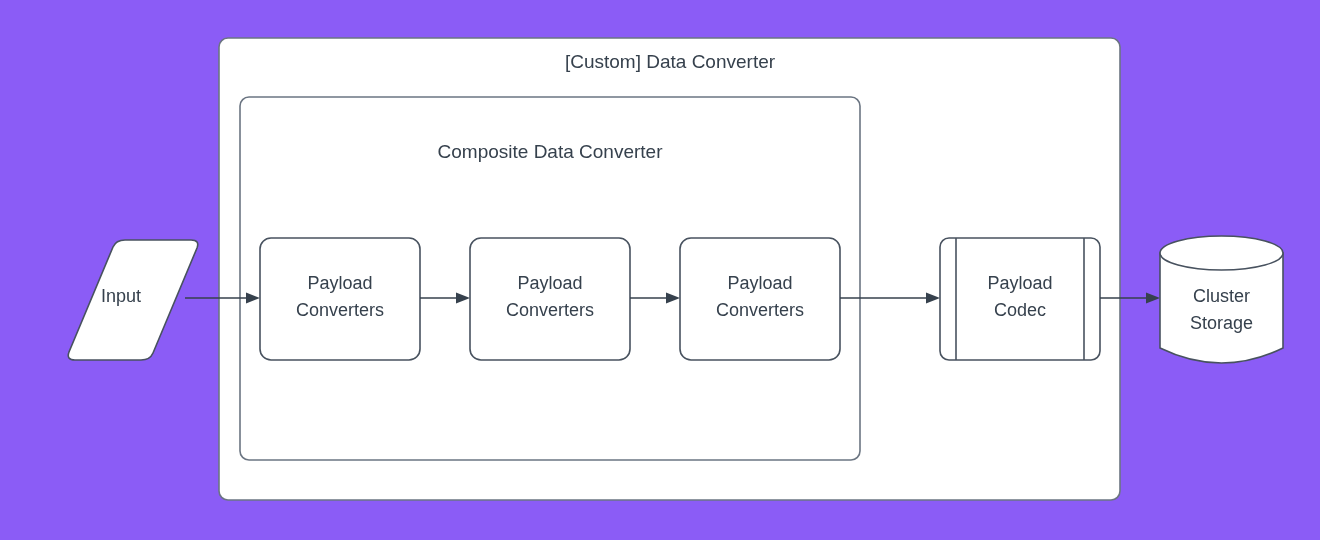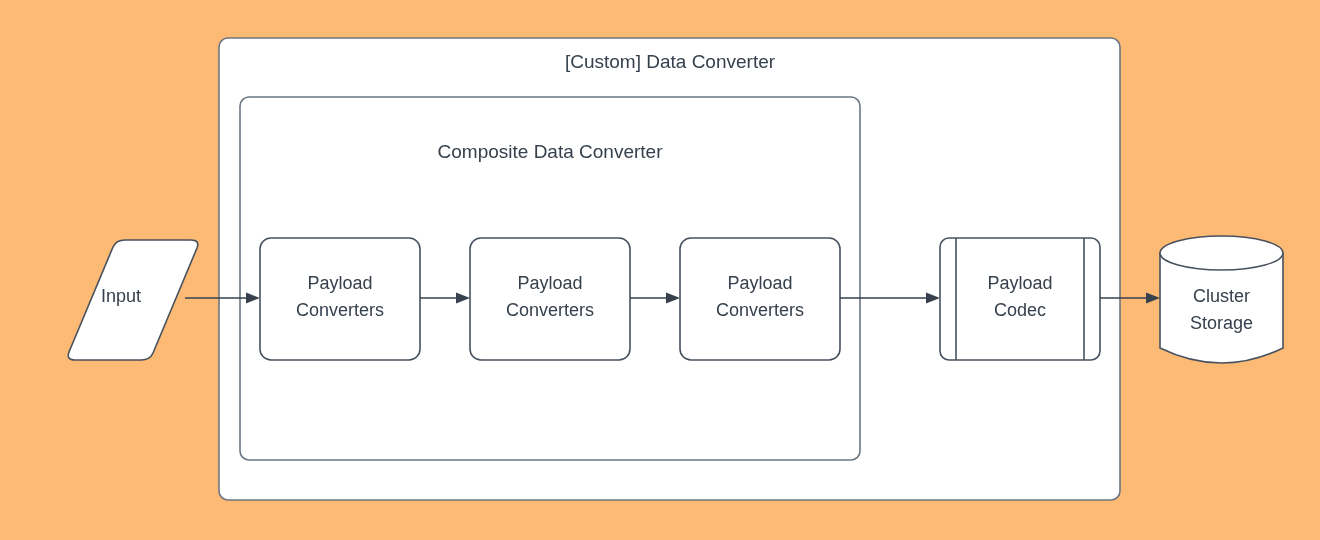--- a/index.html
+++ b/index.html
@@ -10,21 +10,21 @@
   body {
     width: 1320px;
     height: 540px;
     overflow: hidden;
     font-family: "Liberation Sans", sans-serif;
   }
   #diagram-root {
     position: relative;
     width: 1320px;
     height: 540px;
-    background: #fdba74;
+    background: #8b5cf6;
   }
   svg.canvas {
     display: block;
     width: 1320px;
     height: 540px;
   }
   .container-stroke {
     stroke: #6b7582;
     stroke-width: 1.6;
     fill: #ffffff;

